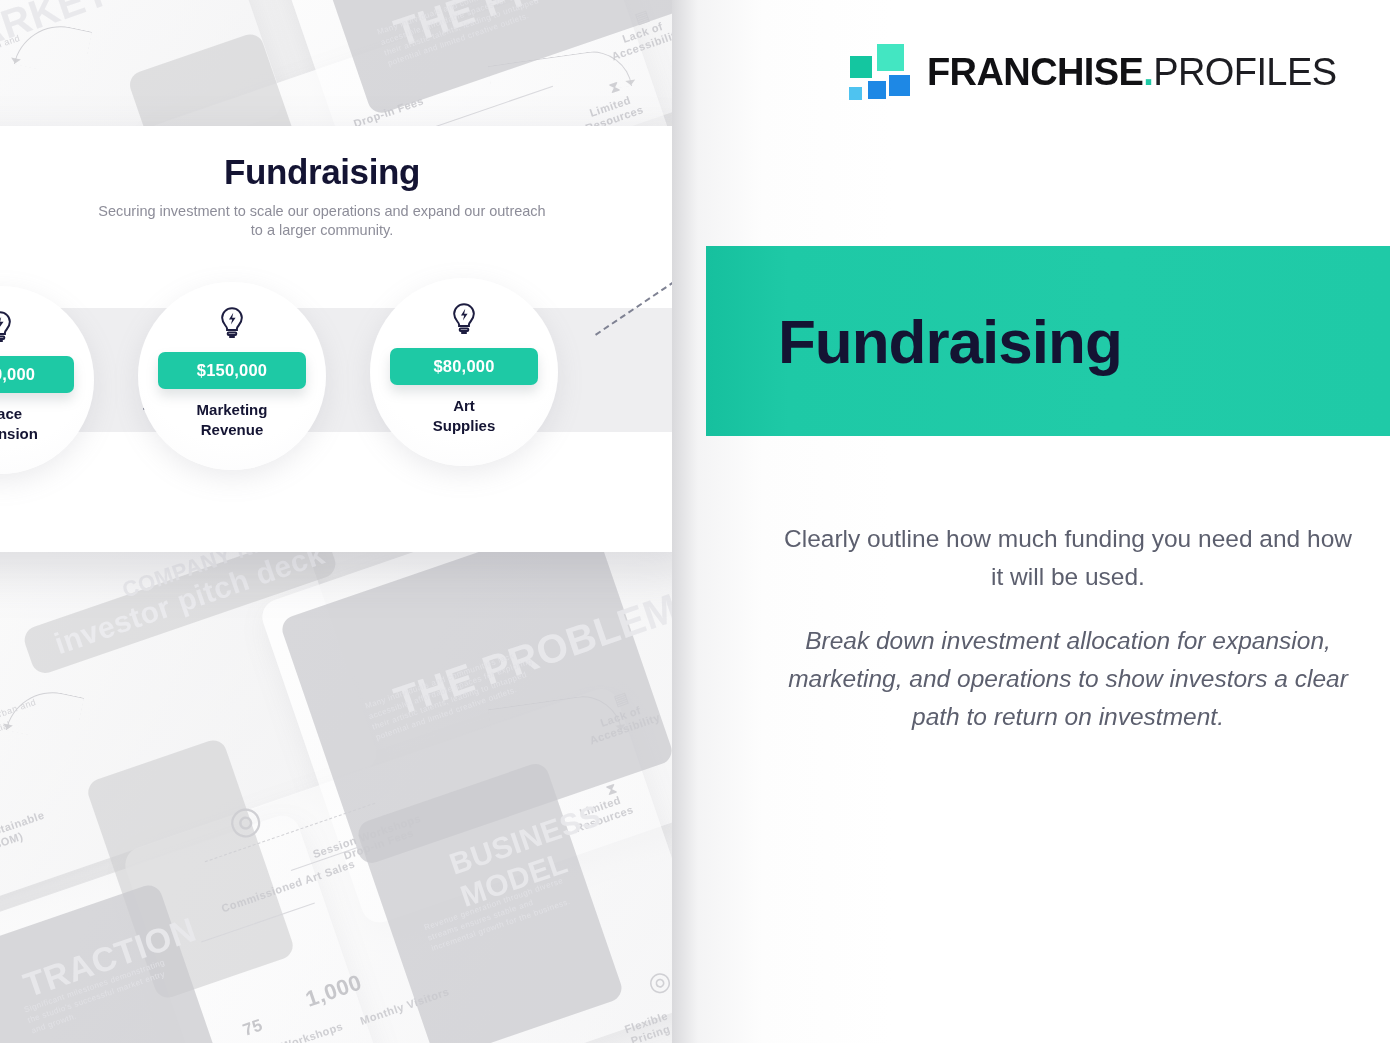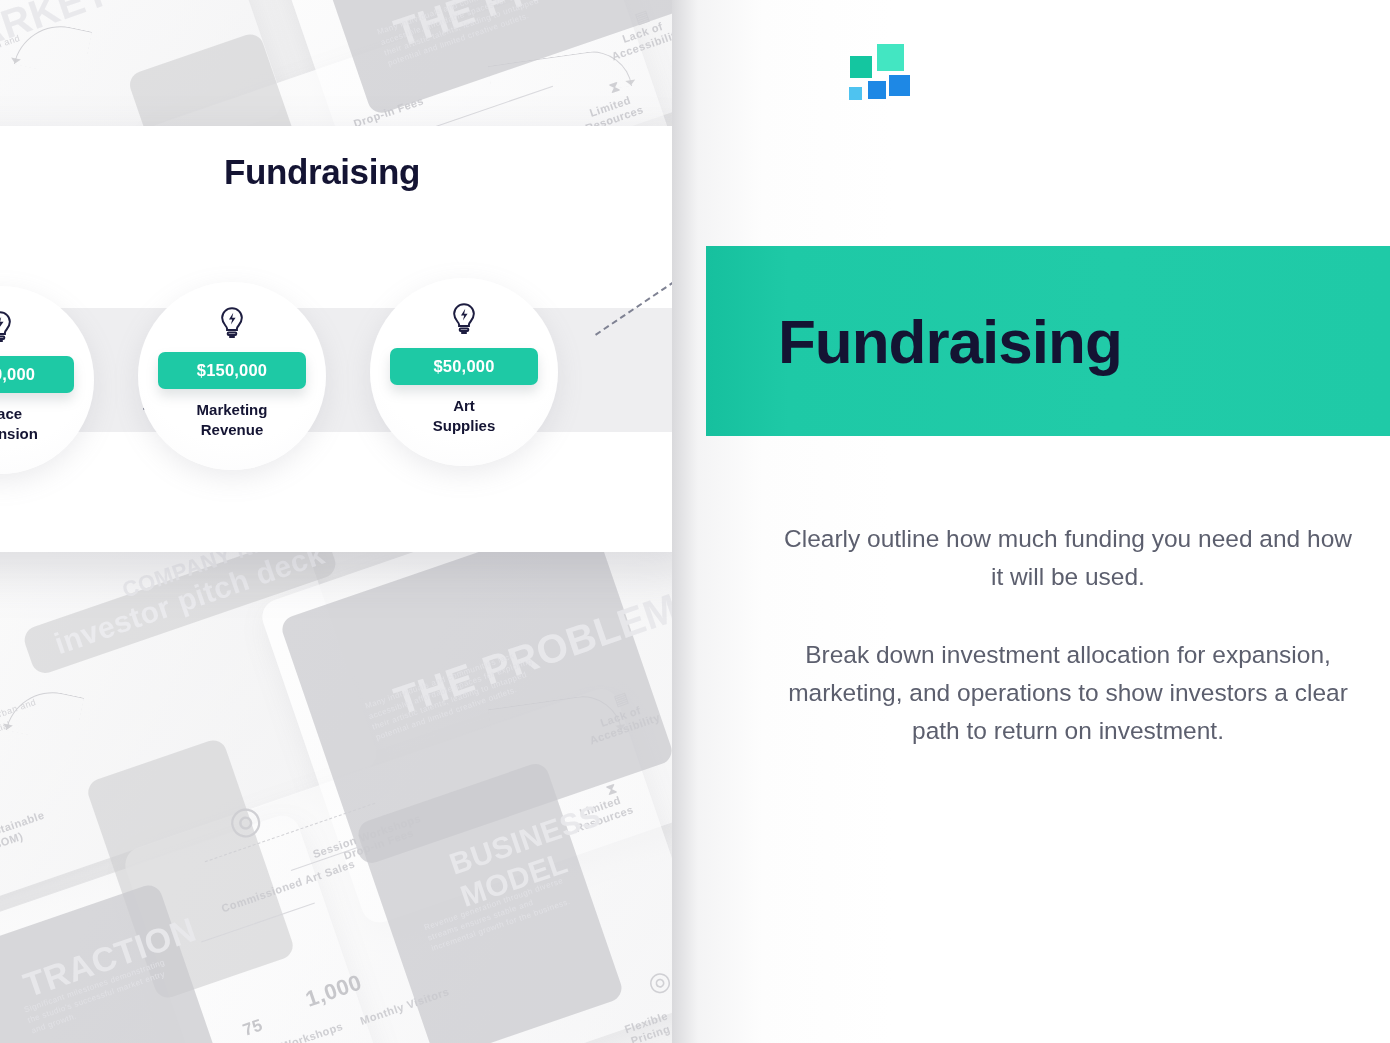--- a/index.html
+++ b/index.html
@@ -221,21 +221,21 @@
     position: absolute;
     left: 106px; top: 520px;
     width: 580px;
     text-align: center;
   }
   #body-copy p {
     font-size: 24.5px;
     line-height: 38px;
     color: #5c5f6e;
   }
-  #body-copy p + p { margin-top: 40px; }
+  #body-copy p + p { margin-top: 26px; font-style: italic; }
 </style>
 </head>
 <body>
 
 <div id="stage">
 
   <div id="left-panel">
 
     <div class="bg-slide" style="left:-180px; top:-110px; width:430px; height:300px; transform:rotate(-19deg);"></div>
     <div class="bg-slide" style="left:300px; top:-180px; width:470px; height:330px; transform:rotate(-19deg);"></div>
@@ -324,20 +324,21 @@
     <div class="bg-text lbl" style="left:-14px; top:818px; transform:rotate(-19deg); white-space:pre-line; line-height:13px;">Obtainable
 (SOM)</div>
     <div class="bg-text lbl" style="left:626px; top:1016px; transform:rotate(-19deg); white-space:pre-line; text-align:center; line-height:13px;">Flexible
 Pricing</div>
     <div class="bg-icon" style="left:648px; top:966px; font-size:26px; transform:rotate(-19deg);">◎</div>
 
     <div id="feature-card">
 
       <div id="card-head">
         <div id="card-title">Fundraising</div>
+        <div id="card-sub">Securing investment to scale our operations and expand our outreach to a larger community.</div>
       </div>
 
       <div id="node-strip"></div>
 
       <div id="node-row">
 
         <div class="connector" style="left:-22px; top:12px; width:112px; transform:rotate(34deg);"></div>
         <div class="connector" style="left:203px; top:132px; width:114px; transform:rotate(-10deg);"></div>
         <div class="connector" style="left:435px; top:122px; width:114px; transform:rotate(-9deg);"></div>
         <div class="connector" style="left:655px; top:58px; width:135px; transform:rotate(-34deg);"></div>
@@ -366,39 +367,40 @@
 Revenue</div>
         </div>
 
         <div class="node" style="left:430px; top:2px;">
           <svg class="node-icon" viewBox="0 0 32 38">
             <path d="M16 2.6c-6.2 0-11 4.7-11 10.6 0 3.9 1.9 6.5 3.6 8.6 1.1 1.3 1.9 2.4 1.9 3.6v1.5h11v-1.5c0-1.2.8-2.3 1.9-3.6 1.7-2.1 3.6-4.7 3.6-8.6 0-5.9-4.8-10.6-11-10.6z" fill="none" stroke="#1d1d40" stroke-width="2.2"></path>
             <rect x="11.2" y="29.5" width="9.6" height="3" rx="1.1" fill="none" stroke="#1d1d40" stroke-width="2.2"></rect>
             <rect x="12.6" y="33.4" width="6.8" height="2.4" rx="1.1" fill="#1d1d40"></rect>
             <path d="M17.4 7.6l-4.8 7.4h3.6l-1.4 5.6 5.2-7.6h-3.8z" fill="#1d1d40"></path>
           </svg>
-          <div class="node-pill">$50,000</div>
+          <div class="node-pill">$80,000</div>
           <div class="node-label">Art
 Supplies</div>
         </div>
 
       </div>
     </div>
   </div>
 
   <div id="right-panel">
 
     <div id="brand">
       <div id="brand-mark">
         <i style="left:2px;  top:12px; width:22px; height:22px; background:#14c6a0;"></i>
         <i style="left:29px; top:0px;  width:27px; height:27px; background:#43e6c2;"></i>
         <i style="left:41px; top:31px; width:21px; height:21px; background:#1e88e5;"></i>
         <i style="left:20px; top:37px; width:18px; height:18px; background:#1e88e5;"></i>
         <i style="left:1px;  top:43px; width:13px; height:13px; background:#4ec3f0;"></i>
       </div>
+      <div id="brand-text"><span class="b1">FRANCHISE</span><span class="dot">.</span><span class="b2">PROFILES</span></div>
     </div>
 
     <div id="green-band">
       <div id="band-title">Fundraising</div>
     </div>
 
     <div id="body-copy">
       <p>Clearly outline how much funding you need and how it will be used.</p>
       <p>Break down investment allocation for expansion, marketing, and operations to show investors a clear path to return on investment.</p>
     </div>

